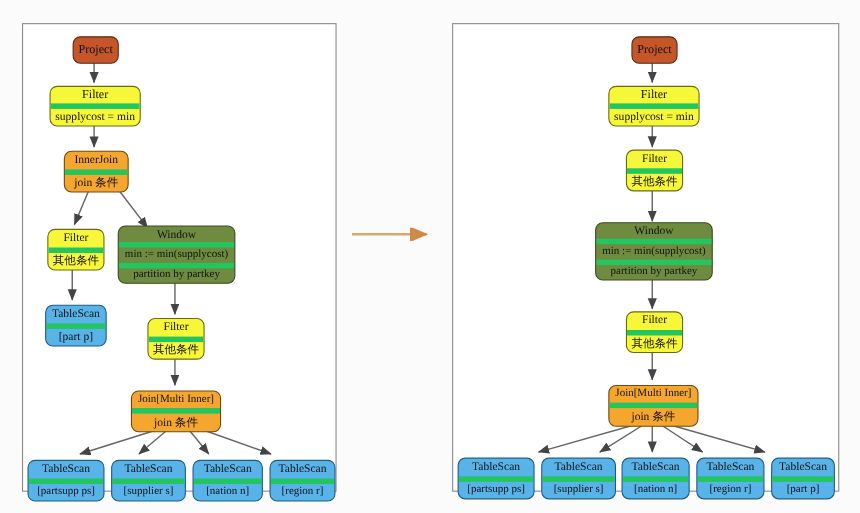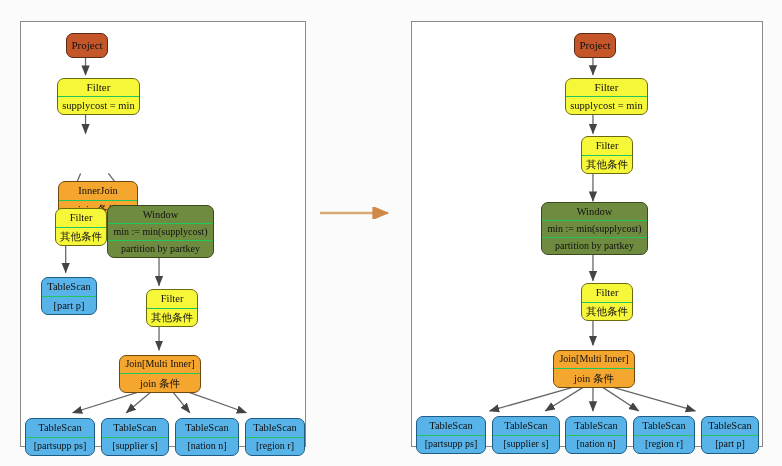--- a/index.html
+++ b/index.html
@@ -49,25 +49,25 @@
     line-height: 1.05;
   }
   .node .row {
     flex: 1 1 auto;
     display: flex;
     align-items: center;
     justify-content: center;
     white-space: nowrap;
     padding: 0 4px;
   }
-  .node .row + .row { border-top: 1px solid #22c55e; }
+  .node .row + .row { border-top: 5px solid #22c55e; }
 
   
   .n-project  { background: #c4562a; border-color: #5a2a14; color: #111111; }
-  .n-filter   { background: #f7f739; border-color: #6a6a12; color: #111111; margin-left: 12px; }
+  .n-filter   { background: #f7f739; border-color: #6a6a12; color: #111111; }
   .n-join     { background: #f5a62e; border-color: #6e4a10; color: #111111; }
   .n-window   { background: #6f8b40; border-color: #3a4a1e; color: #111111; text-align: right; }
   .n-scan     { background: #58b3e8; border-color: #1d5c85; color: #111111; text-align: center; }
 
   .arrow-between {
     position: absolute;
     left: 320px; top: 207px;
     width: 76px; height: 12px;
   }
 </style>
@@ -109,21 +109,21 @@
 
     <div class="node n-project" style="left:45px; top:11px; width:42px; height:25px;">
       <div class="row" style="font-size:11px;">Project</div>
     </div>
 
     <div class="node n-filter" style="left:24px; top:56px; width:83px; height:37px;">
       <div class="row" style="font-size:11px;">Filter</div>
       <div class="row" style="font-size:10.5px;">supplycost = min</div>
     </div>
 
-    <div class="node n-join" style="left:37px; top:115px; width:80px; height:38px;margin-top:44px;">
+    <div class="node n-join" style="left:37px; top:115px; width:59px; height:38px;">
       <div class="row" style="font-size:10.5px;">InnerJoin</div>
       <div class="row" style="font-size:10.5px;">join 条件</div>
     </div>
 
     <div class="node n-filter" style="left:22px; top:186px; width:52px; height:38px;">
       <div class="row" style="font-size:10.5px;">Filter</div>
       <div class="row" style="font-size:10.5px;">其他条件</div>
     </div>
 
     <div class="node n-window" style="left:86px; top:183px; width:107px; height:53px;">

